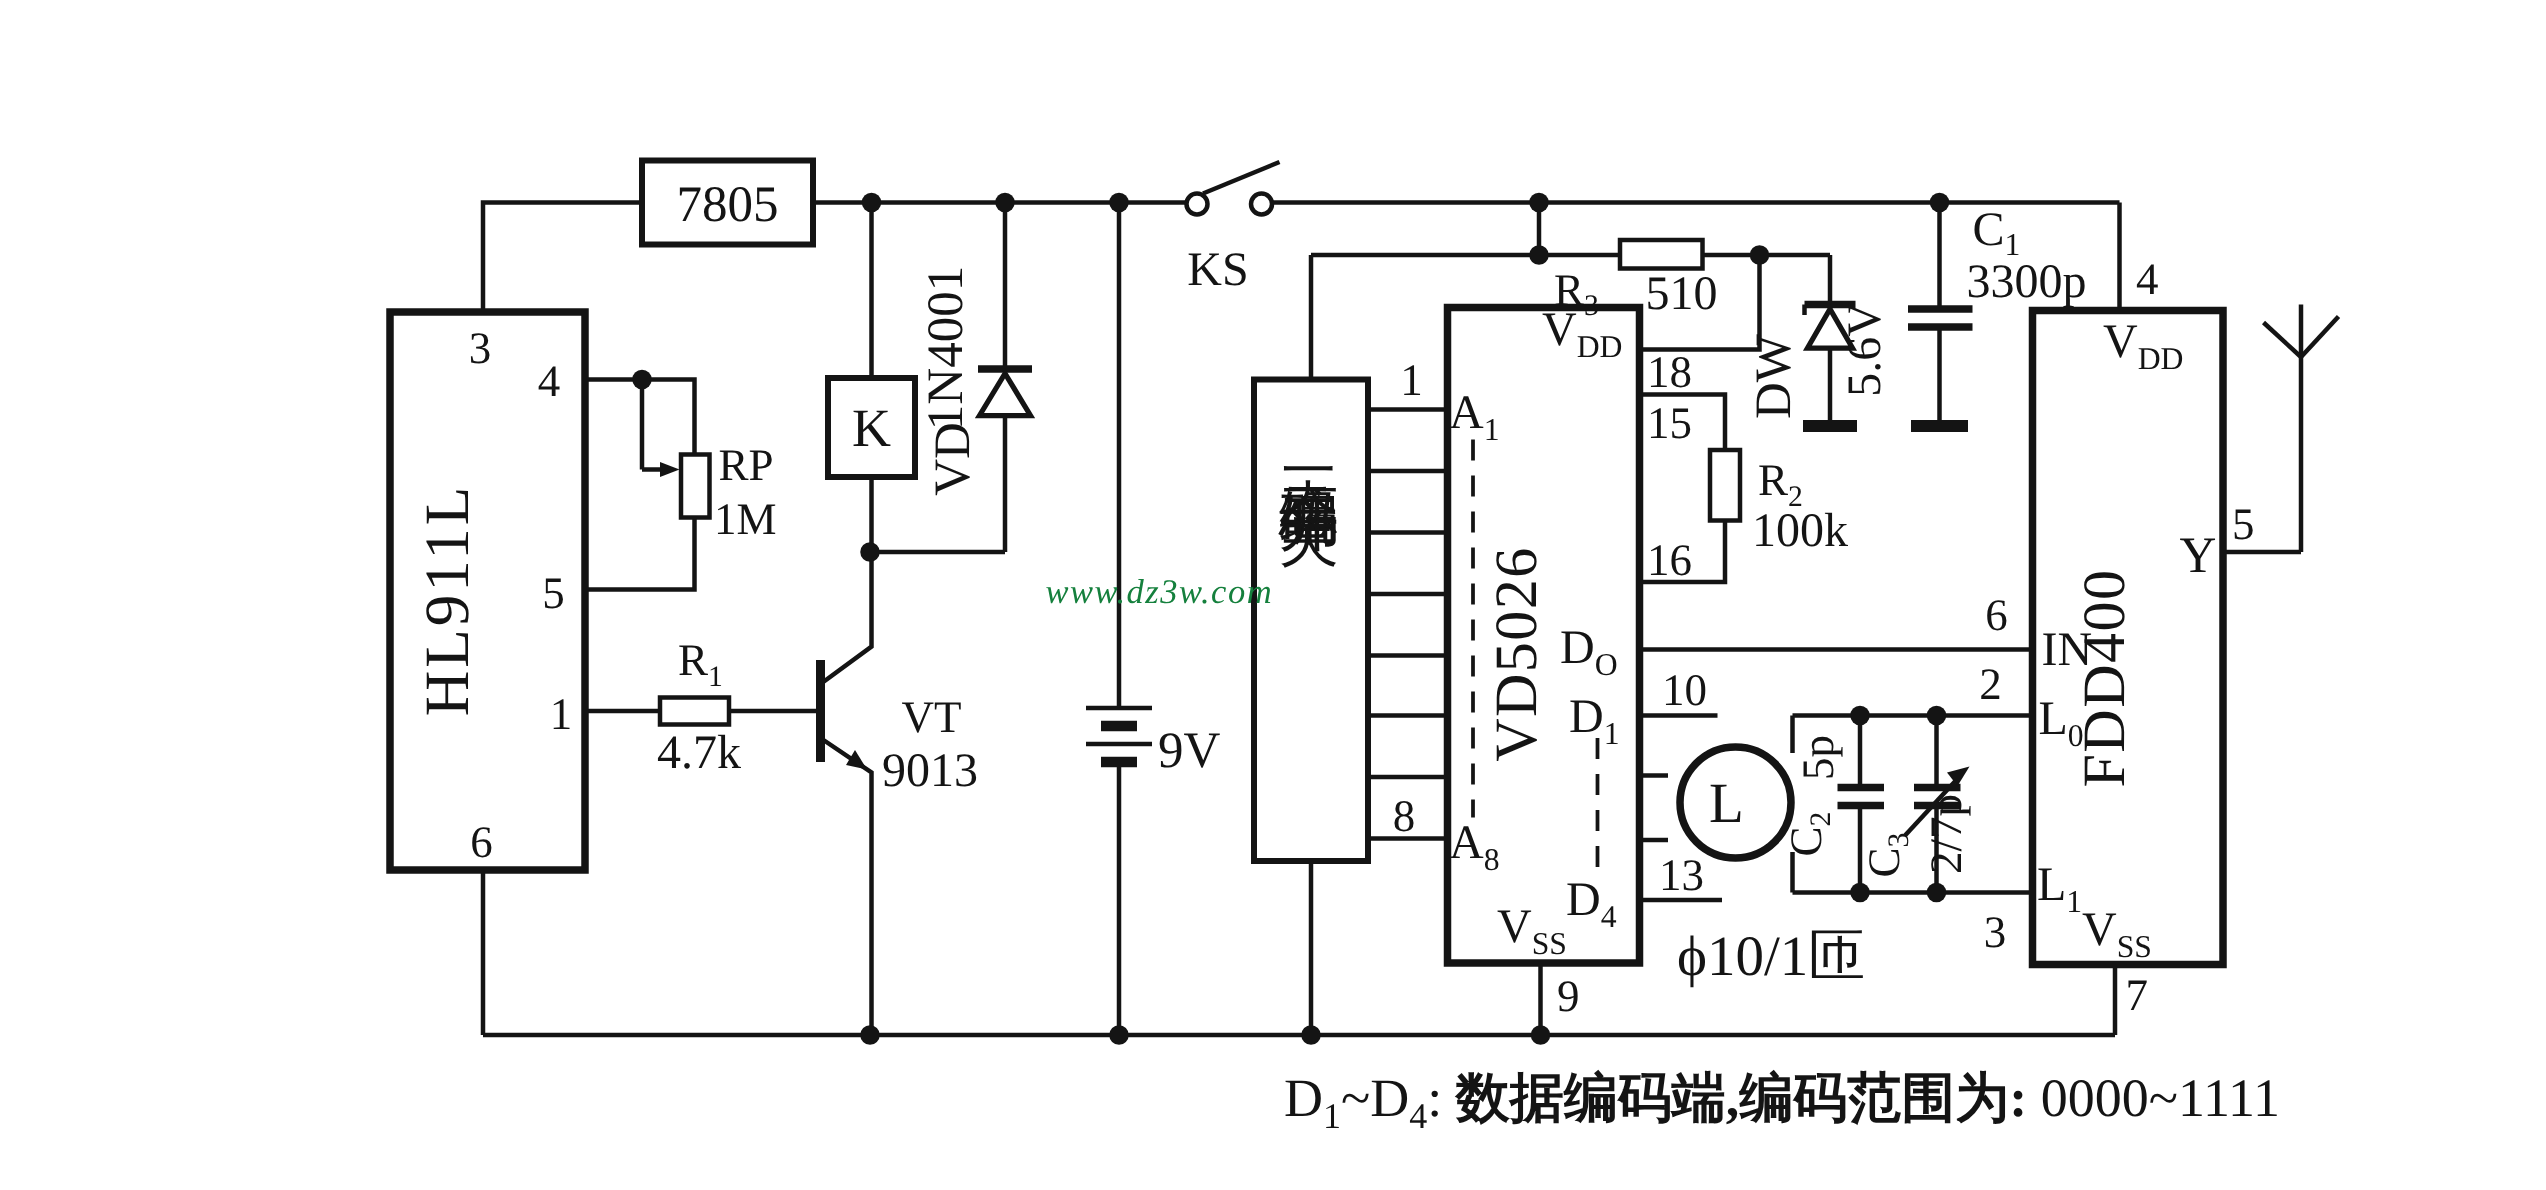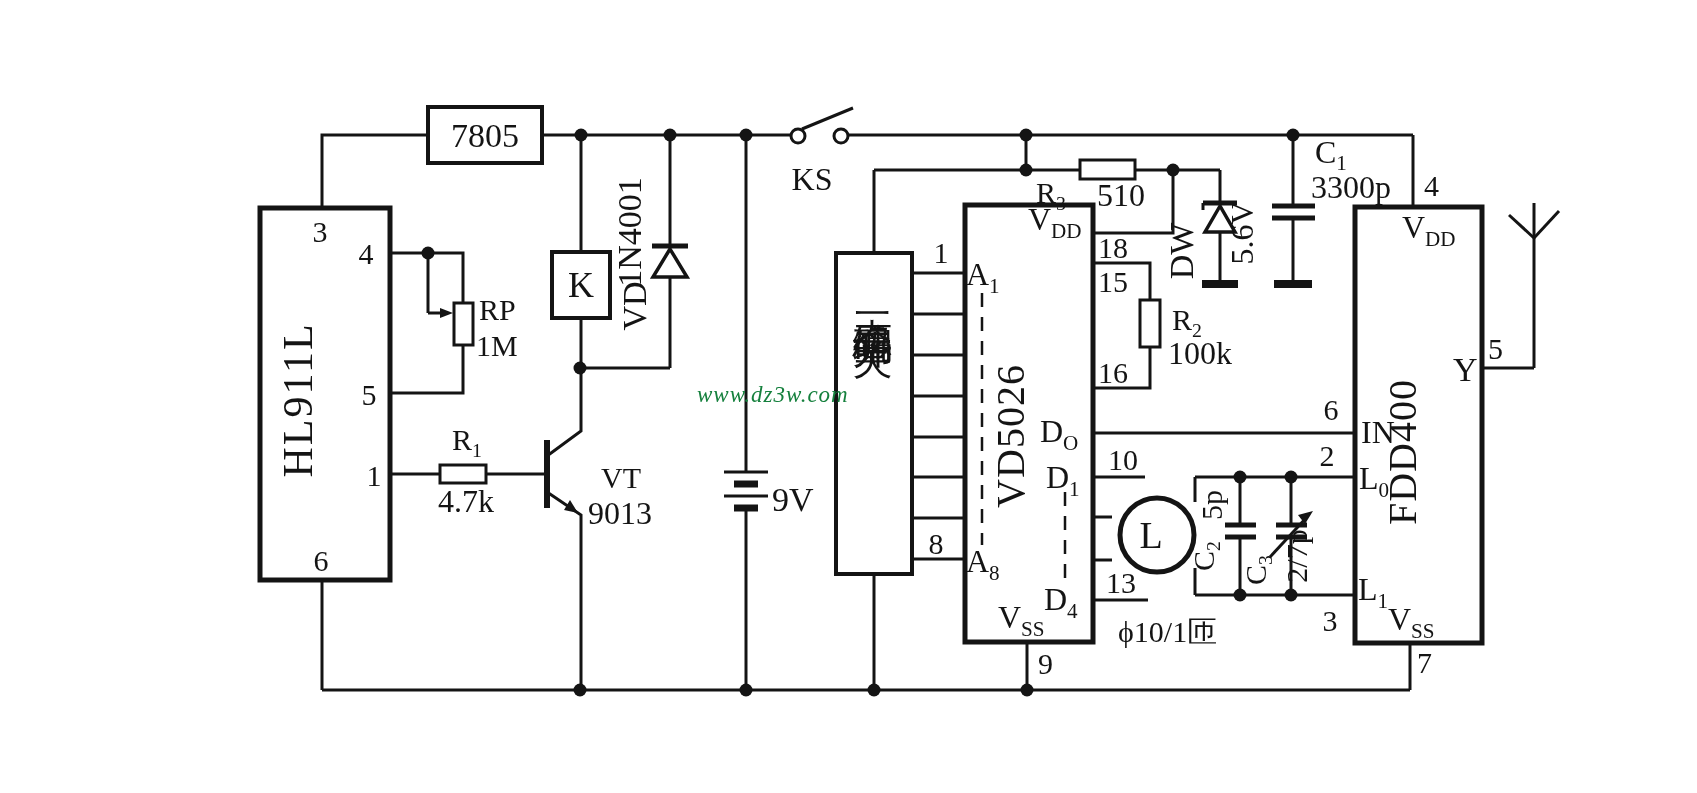--- a/index.html
+++ b/index.html
@@ -6,21 +6,21 @@
   .stage{position:relative;width:1697px;height:793px;background:#ffffff;overflow:hidden;
          font-family:"Liberation Serif","DejaVu Serif",serif;color:#111;padding-left:24px;}
   svg{position:absolute;left:0;top:0;}
   svg text{font-family:"Liberation Serif","DejaVu Serif",serif;fill:#141414;}
   .w{stroke:#141414;stroke-width:3;fill:none;stroke-linecap:butt;}
   .box{stroke:#141414;fill:#ffffff;}
   .sub{font-size:0.66em;}
   .overlay{position:absolute;color:#141414;}
   .vertical-cjk{writing-mode:vertical-rl;text-orientation:upright;font-size:40px;line-height:1;
                 letter-spacing:5px;}
-  .coilnote{font-size:30px;}
+  .coilnote{font-size:38px;}
   .watermark{font-size:23px;font-style:italic;color:#15803d;letter-spacing:1px;}
   .caption{font-size:36px;white-space:nowrap;}
   .caption .zh{font-weight:bold;font-family:"Liberation Serif","DejaVu Serif",serif;}
   .caption sub{font-size:24px;}
 </style>
 </head>
 <body>
 
 <div class="stage">
 
@@ -284,14 +284,15 @@
   <text x="1330" y="631" font-size="30" text-anchor="middle">3</text>
   <text x="1417" y="673" font-size="30">7</text>
 </svg>
 
 <div class="overlay vertical-cjk" style="left:852px;top:281px;">三态编码开关</div>
 
 <div class="overlay coilnote" style="left:1118px;top:612px;">ϕ10/1匝</div>
 
 <div class="overlay watermark" style="left:697px;top:382px;">www.dz3w.com</div>
 
+<div class="overlay caption" style="left:856px;top:708px;"><span>D</span><sub>1</sub><span>~D</span><sub>4</sub><span>: </span><span class="zh">数据编码端,编码范围为: </span><span>0000~1111</span></div>
 
 </div>
 
 </body></html>

